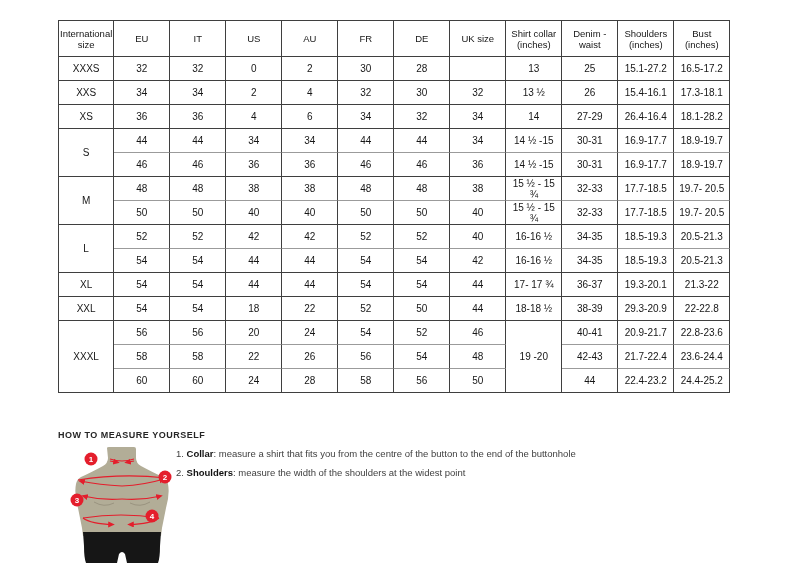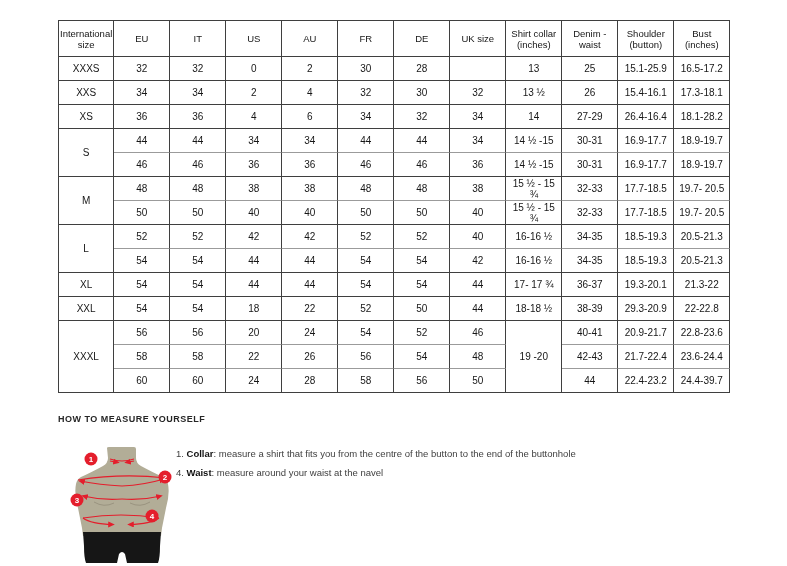--- a/index.html
+++ b/index.html
@@ -13,21 +13,21 @@
   table.size-chart col{width:56px;}
   table.size-chart col.c0{width:55px;}
   table.size-chart th{height:35px;font-weight:400;font-size:9.5px;line-height:11px;
         border-right:1px solid #3f3f3f;border-top:none;text-align:center;vertical-align:middle;
         padding:0 1px;color:#161616;}
   table.size-chart td{height:23px;font-size:10px;text-align:center;vertical-align:middle;
         border-right:1px solid #3f3f3f;border-top:1px solid #3f3f3f;padding:0 1px;color:#161616;}
   table.size-chart tr.sub td{border-top:1px solid #9b9b9b;}
 
   
-  .measure-title{position:absolute;left:58px;top:414px;font-size:9px;font-weight:700;
+  .measure-title{position:absolute;left:58px;top:430px;font-size:9px;font-weight:700;
         letter-spacing:.5px;color:#262626;}
   .figure-wrap{position:absolute;left:58px;top:446px;width:130px;height:120px;}
   .measure-list{position:absolute;left:176px;top:448px;width:480px;}
   .measure-item{font-size:9.5px;line-height:12px;color:#414141;margin-bottom:6.5px;}
   .measure-item .num{color:#414141;}
   .measure-item b{color:#121212;font-weight:700;}
 </style>
 </head>
 <body>
 
@@ -53,37 +53,37 @@
           <th>International size</th>
           <th>EU</th>
           <th>IT</th>
           <th>US</th>
           <th>AU</th>
           <th>FR</th>
           <th>DE</th>
           <th>UK size</th>
           <th>Shirt collar (inches)</th>
           <th>Denim - waist</th>
-          <th>Shoulder (button)</th>
+          <th>Shoulders (inches)</th>
           <th>Bust (inches)</th>
         </tr>
       </thead>
     <tbody>
         <tr>
           <td>XXXS</td>
           <td>32</td>
           <td>32</td>
           <td>0</td>
           <td>2</td>
           <td>30</td>
           <td>28</td>
           <td></td>
           <td>13</td>
           <td>25</td>
-          <td>15.1-25.9</td>
+          <td>15.1-27.2</td>
           <td>16.5-17.2</td>
         </tr>
         <tr>
           <td>XXS</td>
           <td>34</td>
           <td>34</td>
           <td>2</td>
           <td>4</td>
           <td>32</td>
           <td>30</td>
@@ -245,21 +245,21 @@
         <tr class="sub">
           <td>60</td>
           <td>60</td>
           <td>24</td>
           <td>28</td>
           <td>58</td>
           <td>56</td>
           <td>50</td>
           <td>44</td>
           <td>22.4-23.2</td>
-          <td>24.4-39.7</td>
+          <td>24.4-25.2</td>
         </tr>
       </tbody>
   </table>
 
   <div class="measure-title">HOW TO MEASURE YOURSELF</div>
 
   <div class="figure-wrap">
     <svg width="130" height="120" viewBox="0 0 130 120" xmlns="http://www.w3.org/2000/svg">
       <defs>
         <marker id="arr" orient="auto" markerWidth="7" markerHeight="7" refX="4" refY="2.5">
@@ -306,17 +306,17 @@
         <text x="94" y="73" text-anchor="middle" font-size="8" font-weight="bold" fill="#ffffff" font-family="Liberation Sans, sans-serif">4</text>
       </g>
     </svg>
   </div>
 
   <div class="measure-list">
     <div class="measure-item">
       <span class="num">1. </span><b>Collar</b><span>: measure a shirt that fits you from the centre of the button to the end of the buttonhole</span>
     </div>
     <div class="measure-item">
-      <span class="num">4. </span><b>Waist</b><span>: measure around your waist at the navel</span>
+      <span class="num">2. </span><b>Shoulders</b><span>: measure the width of the shoulders at the widest point</span>
     </div>
   </div>
 
 </div>
 
 </body></html>

